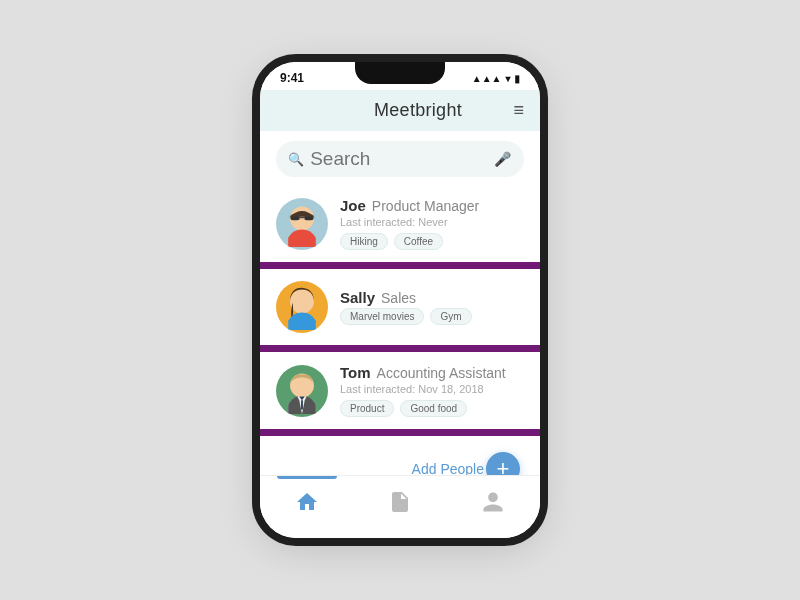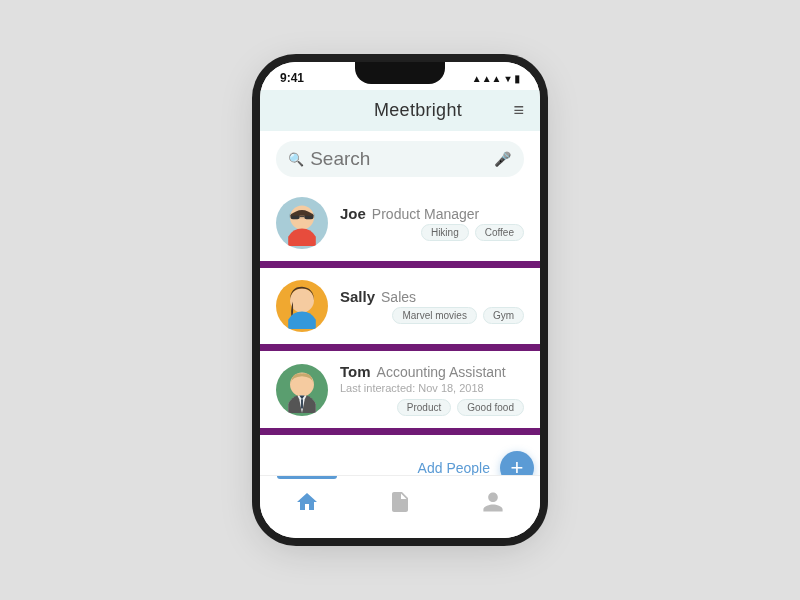--- a/index.html
+++ b/index.html
@@ -118,35 +118,35 @@
     }
     .avatar-joe { background: #a8ccd7; }
     .avatar-sally { background: #f0a830; }
     .avatar-tom { background: #5a9e6f; }
     .avatar svg { width: 46px; height: 46px; }
     .contact-info { flex: 1; }
     .contact-name-row { display: flex; align-items: baseline; gap: 6px; margin-bottom: 2px; }
     .contact-name { font-size: 15px; font-weight: 600; color: #333; }
     .contact-role { font-size: 14px; color: #888; font-weight: 400; }
     .contact-last { font-size: 11px; color: #aaa; margin-bottom: 5px; }
-    .tags { display: flex; gap: 6px; flex-wrap: wrap; justify-content: flex-end; }
+    .tags { display: flex; gap: 6px; flex-wrap: wrap; }
     .tag {
       background: #f0f6f6;
       border: 1px solid #dceaea;
       border-radius: 12px;
       padding: 2px 9px;
       font-size: 10px;
       color: #666;
     }
     .add-people-row {
       display: flex;
       justify-content: flex-end;
       align-items: center;
-      padding: 16px 6px;
-      gap: 10px;
+      padding: 16px 20px;
+      gap: 2px;
     }
     .add-people-label { font-size: 14px; color: #5b9bd5; }
     .add-btn {
       width: 34px; height: 34px;
       background: #5b9bd5;
       border-radius: 50%;
       display: flex; align-items: center; justify-content: center;
       color: #fff;
       font-size: 22px;
       line-height: 1;
@@ -227,20 +227,21 @@
             <path d="M24 34 Q50 10 76 34" fill="#4a3728"></path>
 
             <path d="M20 80 Q30 62 50 62 Q70 62 80 80 L80 100 L20 100 Z" fill="#e74c3c"></path>
           </svg>
         </div>
         <div class="contact-info">
           <div class="contact-name-row">
             <span class="contact-name">Joe</span>
             <span class="contact-role">Product Manager</span>
           </div>
+          <div class="contact-last">Last interacted: Never</div>
           <div class="tags">
             <span class="tag">Hiking</span>
             <span class="tag">Coffee</span>
           </div>
         </div>
       </div>
 
       <div class="contact-item">
         <div class="avatar avatar-sally">
           <svg viewBox="0 0 100 100" xmlns="http://www.w3.org/2000/svg">

